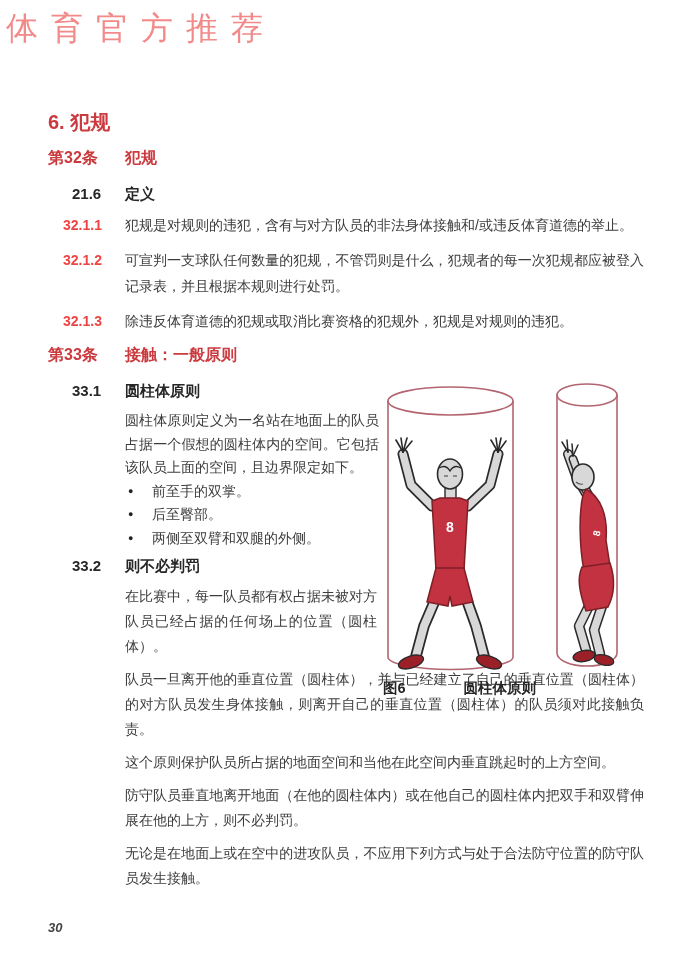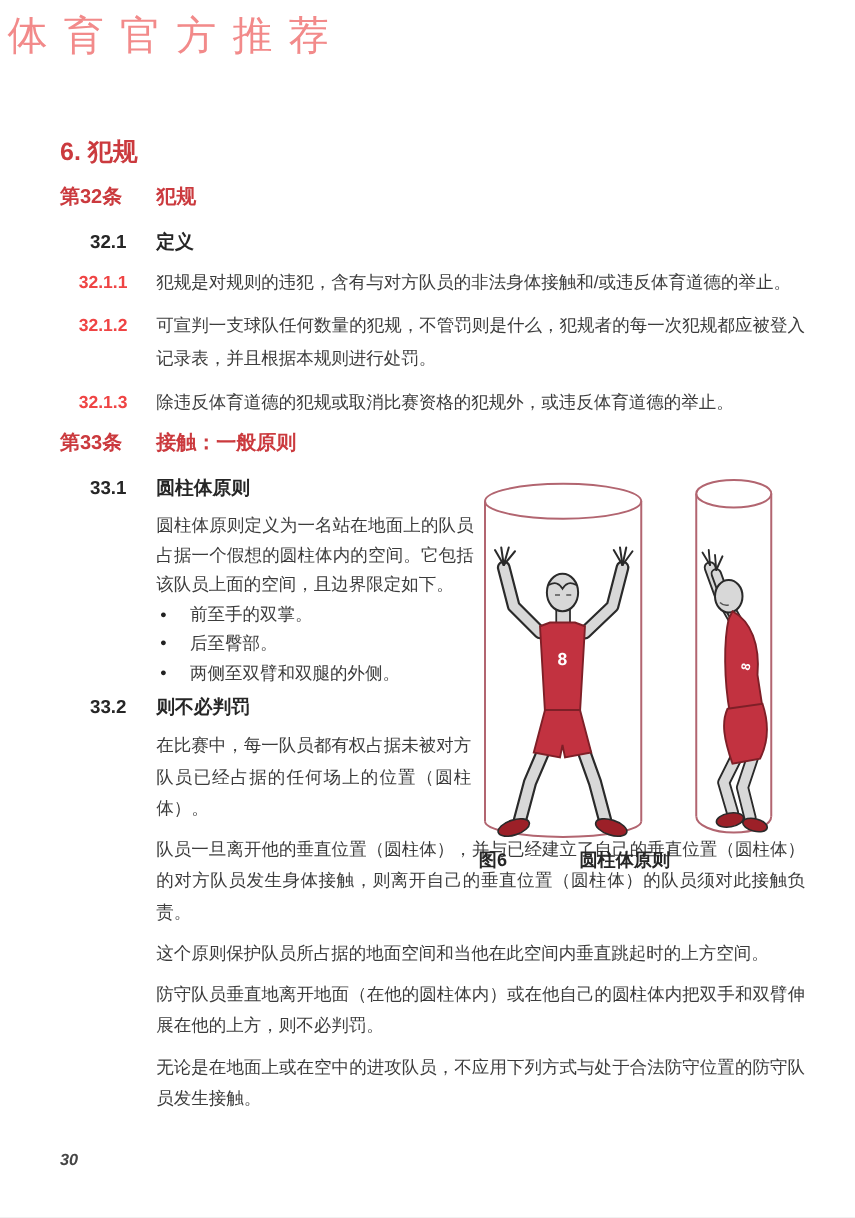--- a/index.html
+++ b/index.html
@@ -82,35 +82,35 @@
   <div class="content">
 
     <h1 class="chapter-title">6. 犯规</h1>
 
     <div class="art-header">
       <span class="art-label">第32条</span>
       <span>犯规</span>
     </div>
 
     <div class="sec-header">
-      <span class="sec-num">32.1</span>
+      <span class="sec-num">21.6</span>
       <span>定义</span>
     </div>
 
     <div class="rule-row">
       <span class="rule-num">32.1.1</span>
       <span class="rule-text">犯规是对规则的违犯，含有与对方队员的非法身体接触和/或违反体育道德的举止。</span>
     </div>
     <div class="rule-row">
       <span class="rule-num">32.1.2</span>
       <span class="rule-text">可宣判一支球队任何数量的犯规，不管罚则是什么，犯规者的每一次犯规都应被登入记录表，并且根据本规则进行处罚。</span>
     </div>
     <div class="rule-row">
       <span class="rule-num">32.1.3</span>
-      <span class="rule-text">除违反体育道德的犯规或取消比赛资格的犯规外，或违反体育道德的举止。</span>
+      <span class="rule-text">除违反体育道德的犯规或取消比赛资格的犯规外，犯规是对规则的违犯。</span>
     </div>
 
     <div class="art-header mt">
       <span class="art-label">第33条</span>
       <span>接触：一般原则</span>
     </div>
 
     <div class="sec-header">
       <span class="sec-num">33.1</span>
       <span>圆柱体原则</span>

